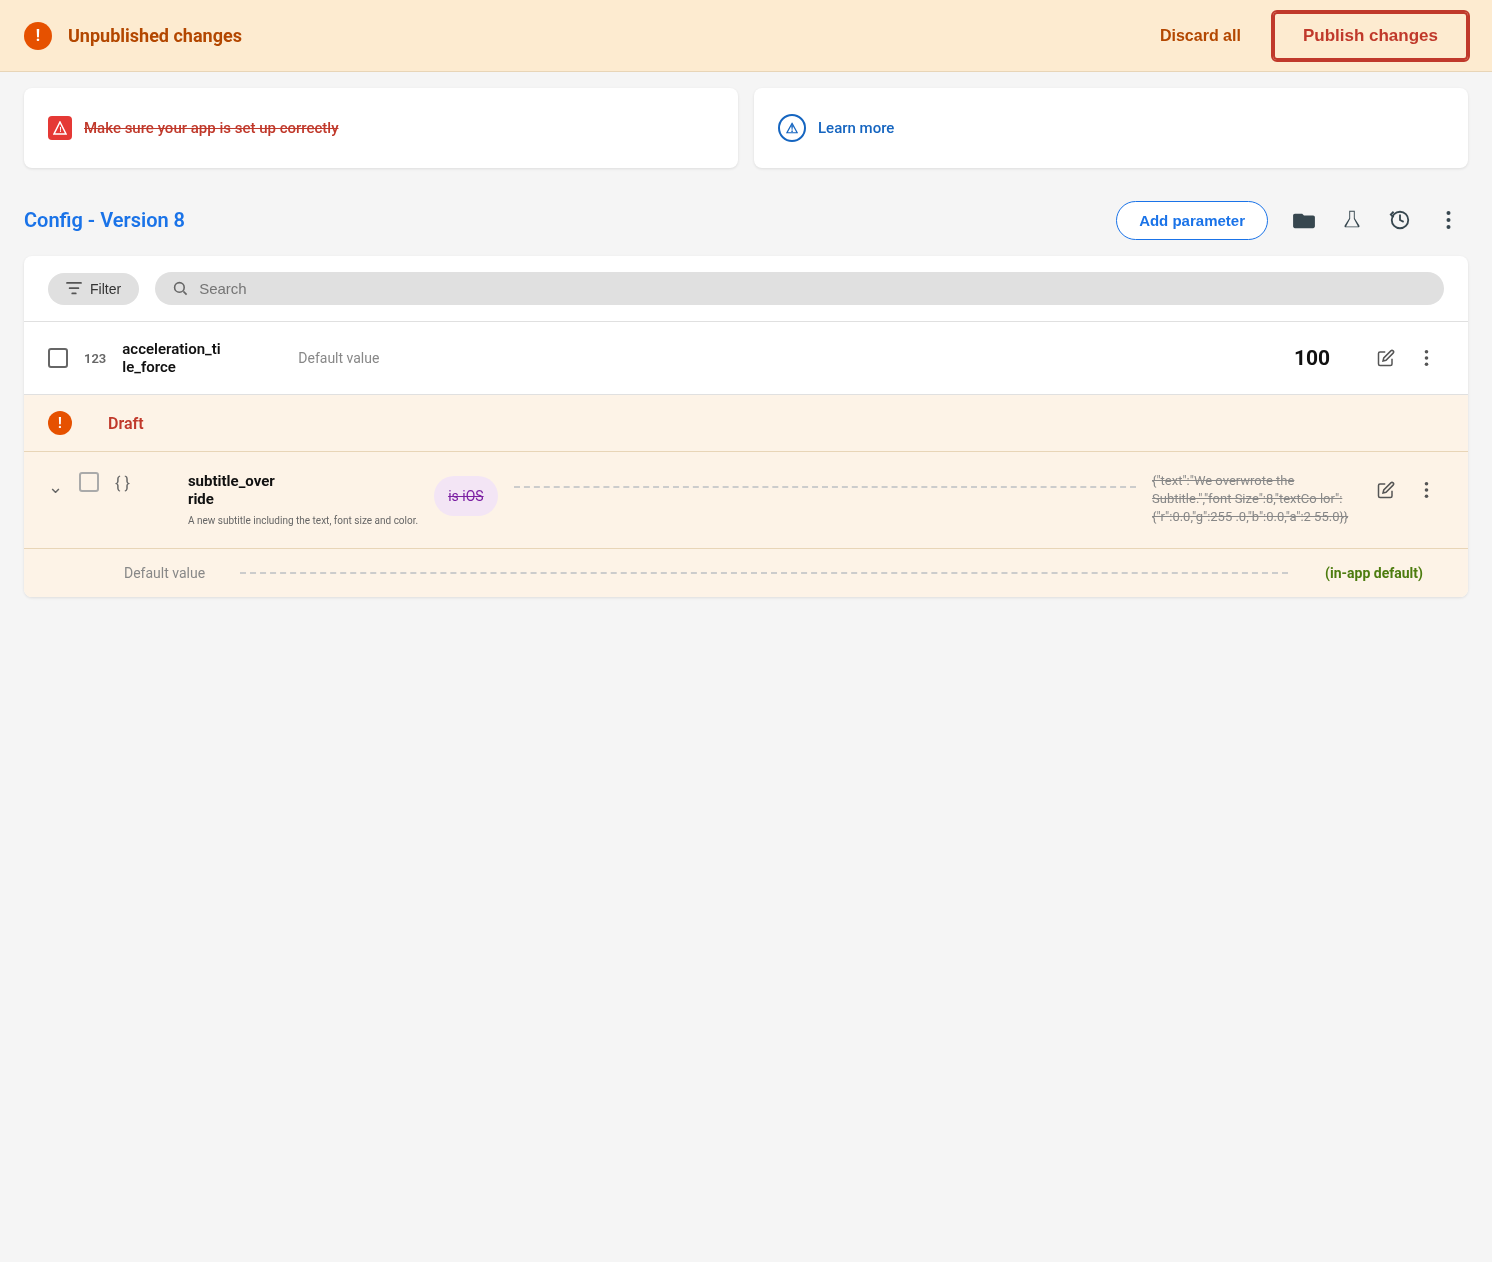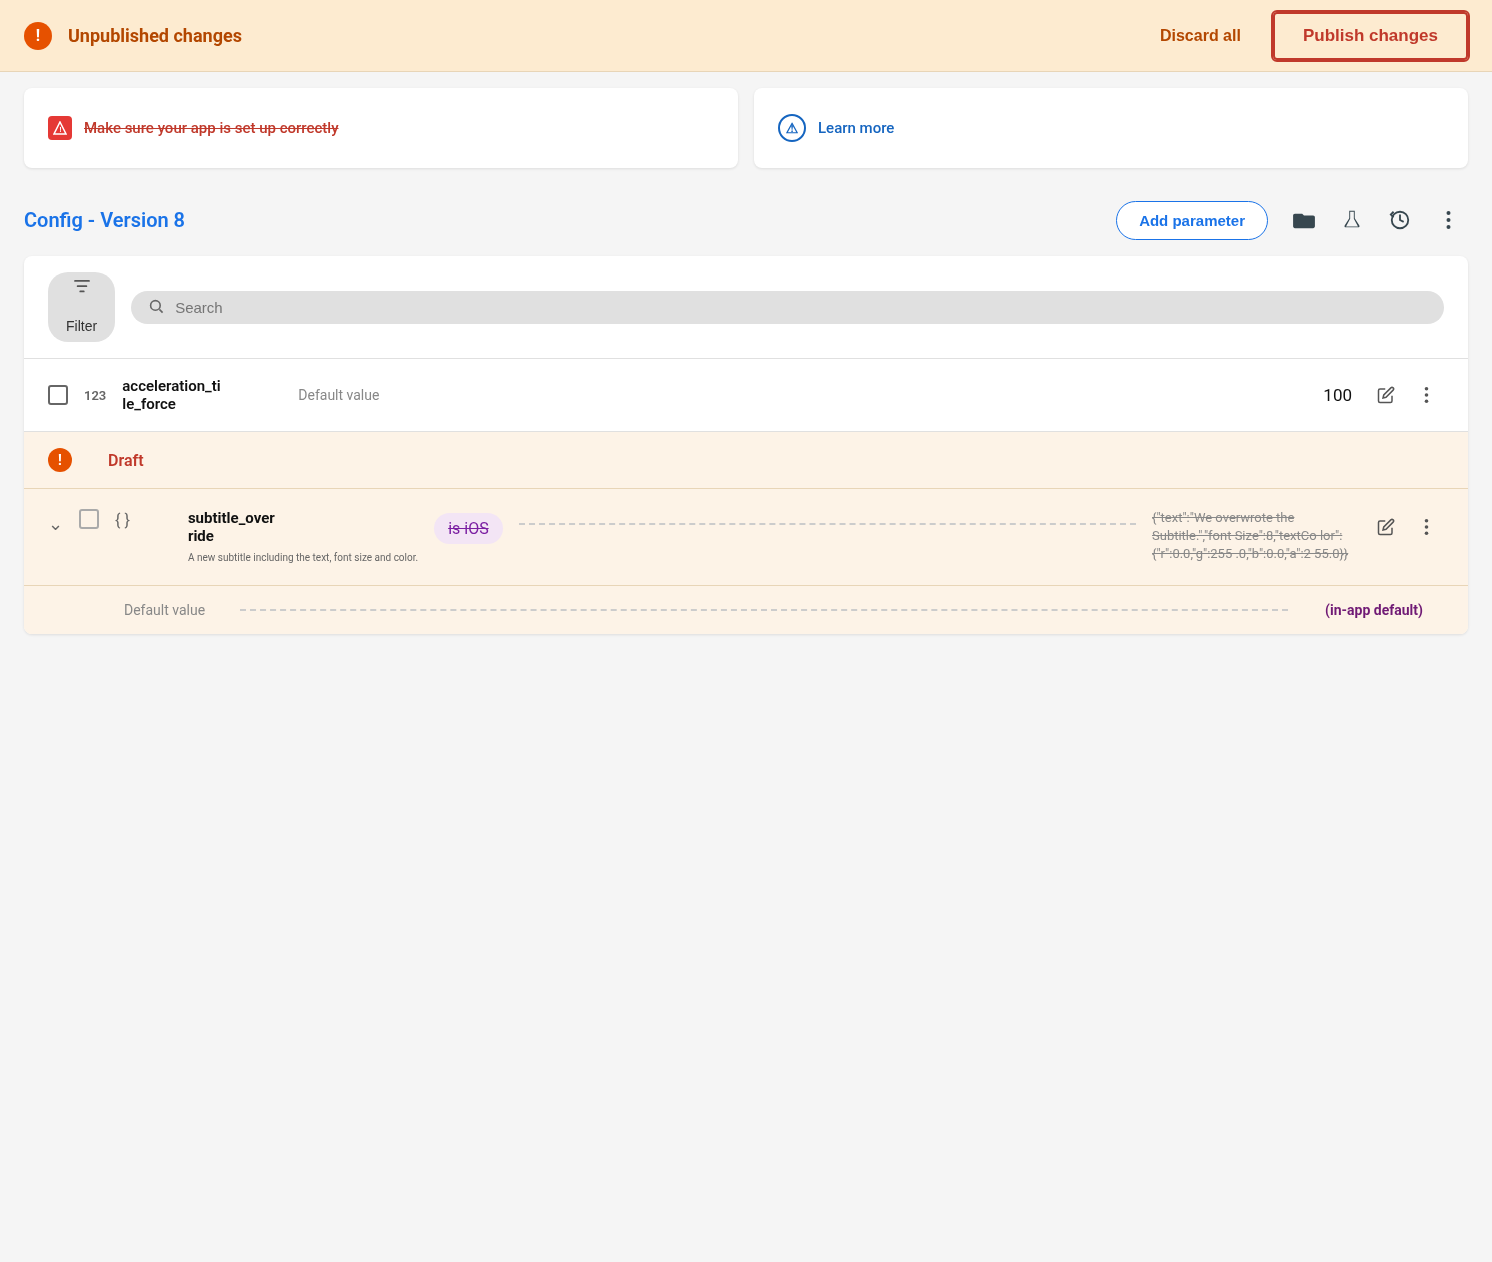--- a/index.html
+++ b/index.html
@@ -174,29 +174,28 @@
     .filter-search-bar {
       display: flex;
       align-items: center;
       padding: 16px 24px;
       gap: 16px;
       border-bottom: 1px solid #e0e0e0;
     }
     .filter-btn {
       display: flex;
       align-items: center;
-      gap: 24px;
+      gap: 8px;
       background: #e0e0e0;
       border: none;
       border-radius: 20px;
       padding: 8px 18px;
       font-size: 14px;
       cursor: pointer;
       color: #333;
-      flex-direction: column;
     }
     .search-bar {
       flex: 1;
       display: flex;
       align-items: center;
       background: #e0e0e0;
       border-radius: 24px;
       padding: 8px 18px;
       gap: 10px;
     }
@@ -238,24 +237,24 @@
       flex-shrink: 0;
       min-width: 160px;
     }
     .param-label {
       color: #888;
       font-size: 14px;
       flex: 1;
     }
     .param-value {
       color: #111;
-      font-size: 17px;
-      font-weight: 400;
+      font-size: 21px;
+      font-weight: 700;
       min-width: 80px;
-      text-align: right;
+      text-align: center;
     }
     .row-actions {
       display: flex;
       gap: 4px;
       align-items: center;
     }
     .action-icon-btn {
       width: 36px;
       height: 36px;
       display: flex;
@@ -334,22 +333,22 @@
     }
     .draft-param-desc {
       color: #666;
       font-size: 10px;
       margin-top: 6px;
       line-height: 1.4;
     }
     .condition-tag {
       background: #f3e5f5;
       border-radius: 20px;
-      padding: 6px 14px;
-      font-size: 16px;
+      padding: 12px 14px;
+      font-size: 14px;
       color: #7b1fa2;
       text-decoration: line-through;
       flex-shrink: 0;
       margin-top: 4px;
       align-self: flex-start;
     }
     .dashed-line {
       flex: 1;
       height: 1px;
       border-top: 2px dashed #ccc;
@@ -378,21 +377,21 @@
       min-width: 100px;
     }
     .default-dashed {
       flex: 1;
       height: 1px;
       border-top: 2px dashed #ccc;
     }
     .default-value {
       font-weight: 700;
       font-size: 14px;
-      color: #701a75;
+      color: #4d7c0f;
       min-width: 140px;
       text-align: center;
     }
   </style>
 </head>
 <body>
 
 <div class="unpublished-banner">
   <div class="banner-icon-warn">
     <span>!</span>

